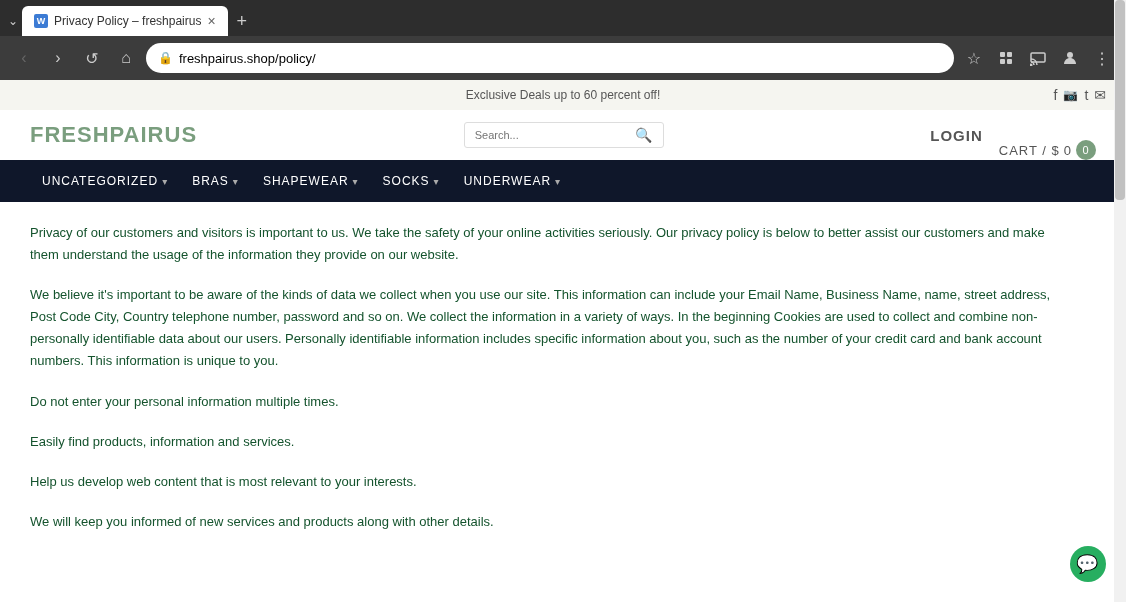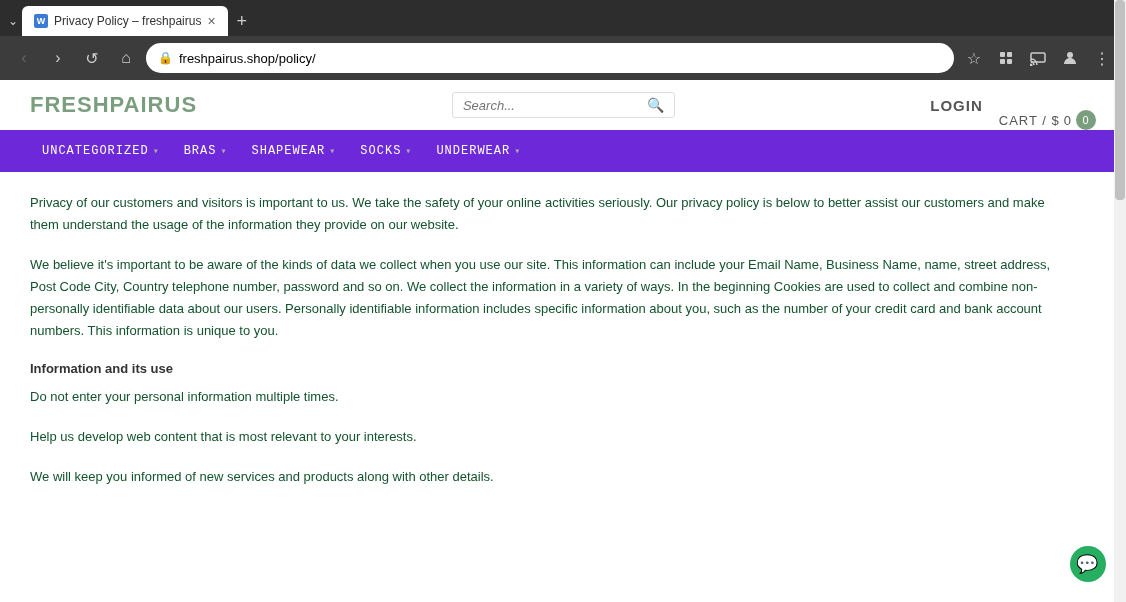--- a/index.html
+++ b/index.html
@@ -24,28 +24,28 @@
     .browser-action-btn { width: 28px; height: 28px; display: flex; align-items: center; justify-content: center; color: #ccc; font-size: 16px; cursor: pointer; border-radius: 50%; }
 
     
     .site-announcement { background: #f5f5f0; text-align: center; padding: 8px; font-size: 12px; color: #555; display: flex; justify-content: center; align-items: center; position: relative; }
     .site-announcement .social-icons { position: absolute; right: 20px; display: flex; gap: 6px; align-items: center; }
     .social-icon { color: #555; font-size: 14px; }
 
     .site-header { display: flex; align-items: center; padding: 0 30px; justify-content: space-between; border-bottom: none; }
     .site-logo { font-size: 22px; font-weight: bold; color: #7a9e7e; letter-spacing: 1px; text-transform: uppercase; }
     .site-search { display: flex; align-items: center; border: 1px solid #ddd; border-radius: 3px; padding: 4px 10px; gap: 6px; min-width: 200px; }
-    .site-search input { border: none; outline: none; font-size: 13px; color: #1d4ed8; background: transparent; flex: 1; font-style: italic; }
+    .site-search input { border: none; outline: none; font-size: 11px; color: #1d4ed8; background: transparent; flex: 1; }
     .site-search .search-icon { color: #999; font-size: 14px; cursor: pointer; }
     .header-right { display: flex; align-items: center; gap: 16px; }
     .login-link { font-size: 15px; color: #555; text-decoration: none; letter-spacing: 1px; font-weight: 700; }
     .cart-btn { display: flex; align-items: center; gap: 4px; font-size: 13px; color: #555; letter-spacing: 1px; font-weight: 500; margin-top: 30px; }
     .cart-count { background: #7a9e7e; color: #fff; border-radius: 50%; width: 20px; height: 20px; display: flex; align-items: center; justify-content: center; font-size: 11px; }
 
-    .site-nav { background: #6d28d9; display: flex; align-items: center; padding: 0 30px; font-family: Liberation Mono, monospace; }
+    .site-nav { background: #0f172a; display: flex; align-items: center; padding: 0 30px; }
     .site-nav a { color: #fff; text-decoration: none; font-size: 12px; padding: 14px 12px; letter-spacing: 1px; text-transform: uppercase; display: flex; align-items: center; gap: 4px; font-weight: 500; }
     .nav-arrow { font-size: 10px; color: #aaa; }
 
     .site-content { padding: 20px 30px 40px; max-width: 1100px; }
     .content-para { margin-bottom: 18px; font-size: 13px; line-height: 1.7; color: #14532d; }
     .content-heading { margin-bottom: 10px; font-size: 13px; font-weight: 600; color: #333; margin-top: 6px; }
 
     .scrollbar-track { position: fixed; right: 0; top: 0; bottom: 0; width: 12px; background: #f1f1f1; }
     .scrollbar-thumb { position: absolute; top: 0; width: 10px; left: 1px; height: 200px; background: #c1c1c1; border-radius: 4px; }
 
@@ -111,20 +111,29 @@
       </div>
       <div class="browser-action-btn">
         <span style="color:#ccc;font-size:16px;">⋮</span>
       </div>
     </div>
   </div>
 </div>
 
 <div class="website">
 
+  <div class="site-announcement">
+    <span>Exclusive Deals up to 60 percent off!</span>
+    <div class="social-icons">
+      <span class="social-icon">f</span>
+      <span class="social-icon" style="font-size:12px;">📷</span>
+      <span class="social-icon">t</span>
+      <span class="social-icon">✉</span>
+    </div>
+  </div>
 
   <div class="site-header">
     <div class="site-logo">FRESHPAIRUS</div>
     <div class="site-search">
       <input type="text" placeholder="Search..." style="">
       <span class="search-icon">🔍</span>
     </div>
     <div class="header-right">
       <a class="login-link">LOGIN</a>
       <div class="cart-btn">
@@ -156,22 +165,22 @@
       <span>UNDERWEAR</span>
       <span class="nav-arrow">▾</span>
     </a>
   </nav>
 
   <div class="site-content">
     <p class="content-para">Privacy of our customers and visitors is important to us. We take the safety of your online activities seriously. Our privacy policy is below to better assist our customers and make them understand the usage of the information they provide on our website.</p>
 
     <p class="content-para">We believe it's important to be aware of the kinds of data we collect when you use our site. This information can include your Email Name, Business Name, name, street address, Post Code City, Country telephone number, password and so on. We collect the information in a variety of ways. In the beginning Cookies are used to collect and combine non-personally identifiable data about our users. Personally identifiable information includes specific information about you, such as the number of your credit card and bank account numbers. This information is unique to you.</p>
 
-    <p class="content-heading">Information and its use</p>
     <p class="content-para">Do not enter your personal information multiple times.</p>
+    <p class="content-para">Easily find products, information and services.</p>
     <p class="content-para">Help us develop web content that is most relevant to your interests.</p>
     <p class="content-para">We will keep you informed of new services and products along with other details.</p>
 
   </div>
 </div>
 
 <div class="scrollbar-track">
   <div class="scrollbar-thumb"></div>
 </div>
 

